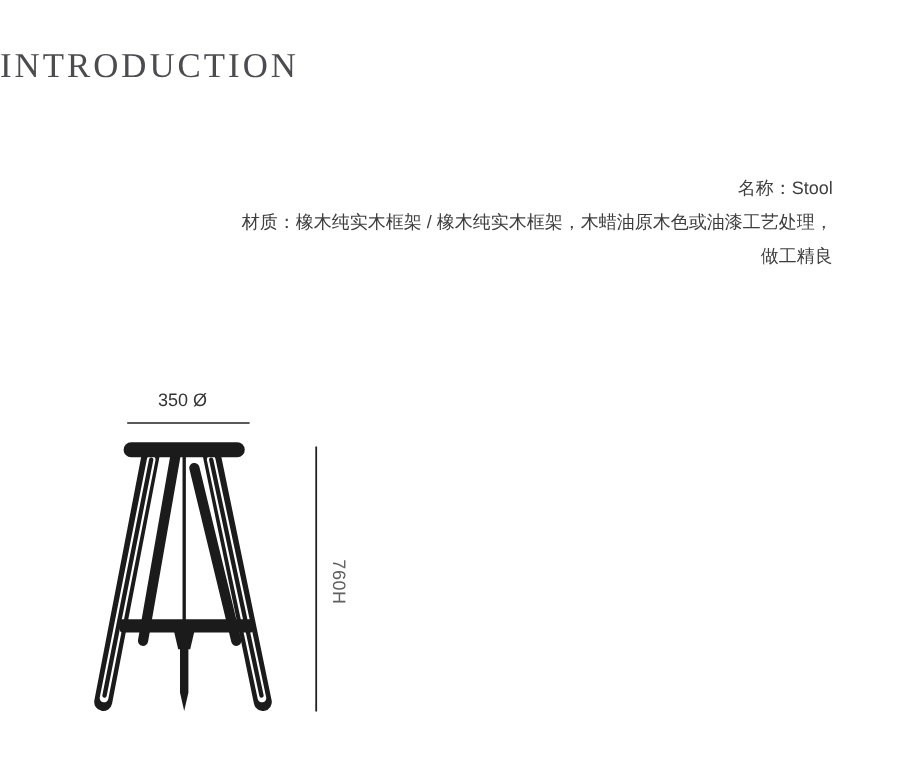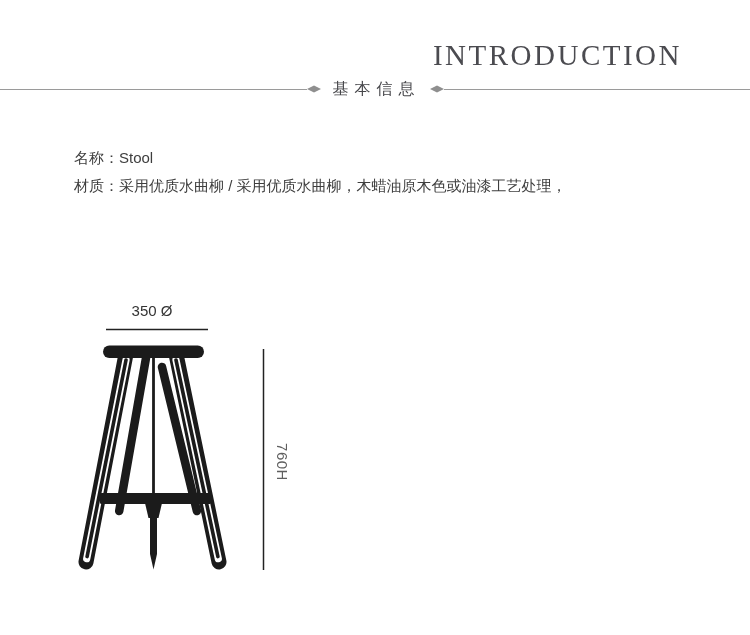--- a/index.html
+++ b/index.html
@@ -12,21 +12,21 @@
     position: relative;
     width: 750px; height: 635px;
     background: #ffffff;
     overflow: hidden;
   }
 
   
   .title {
     position: absolute;
     top: 38px; left: 0; width: 682px;
-    text-align: right;
+    text-align: left;
     font-family: "Liberation Serif", "DejaVu Serif", serif;
     font-size: 29px;
     font-weight: 400;
     letter-spacing: 2.5px;
     line-height: 34px;
     color: #4b4b50;
   }
   .subtitle-row {
     position: absolute;
     top: 77px; left: 0; width: 750px; height: 24px;
@@ -49,27 +49,28 @@
   }
 
   
   .info {
     position: absolute;
     left: 74px; top: 144px;
     width: 620px;
     font-size: 15px;
     line-height: 27.8px;
     color: #3e3e3e;
+    text-align: right;
   }
   .info-line { white-space: nowrap; }
 
   
   .diagram {
     position: absolute;
-    left: 60px; top: 292px;
+    left: 60px; top: 315px;
     width: 260px; height: 300px;
   }
   .stool-svg {
     position: absolute;
     left: 0; top: 0;
     width: 260px; height: 300px;
     display: block;
   }
   .dim-w {
     position: absolute;
@@ -89,35 +90,25 @@
     white-space: nowrap;
   }
 </style>
 </head>
 <body>
 
 <div class="page">
 
   <div class="title">INTRODUCTION</div>
 
-  <div class="subtitle-row">
-    <div class="rule"></div>
-    <svg class="diamond" width="14" height="8" viewBox="0 0 14 8">
-      <polygon points="0,4 7,0.5 14,4 7,7.5" fill="#8f8f8f"></polygon>
-    </svg>
-    <div class="subtitle-text">基本信息</div>
-    <svg class="diamond" width="14" height="8" viewBox="0 0 14 8">
-      <polygon points="0,4 7,0.5 14,4 7,7.5" fill="#8f8f8f"></polygon>
-    </svg>
-    <div class="rule"></div>
-  </div>
 
   <div class="info">
     <div class="info-line">名称：Stool</div>
-    <div class="info-line">材质：采用优质水曲柳 / 采用优质水曲柳，木蜡油原木色或油漆工艺处理，</div>
+    <div class="info-line">材质：橡木纯实木框架 / 橡木纯实木框架，木蜡油原木色或油漆工艺处理，</div>
+    <div class="info-line">做工精良</div>
   </div>
 
   <div class="diagram">
     <div class="dim-w">350 Ø</div>
 
     <svg class="stool-svg" viewBox="0 0 260 300">
 
       <line x1="86" y1="66" x2="59.2" y2="219" stroke="#1b1b1b" stroke-width="8.5" stroke-linecap="round"></line>
       <line x1="102" y1="75" x2="136.9" y2="219" stroke="#1b1b1b" stroke-width="8.5" stroke-linecap="round"></line>
 

